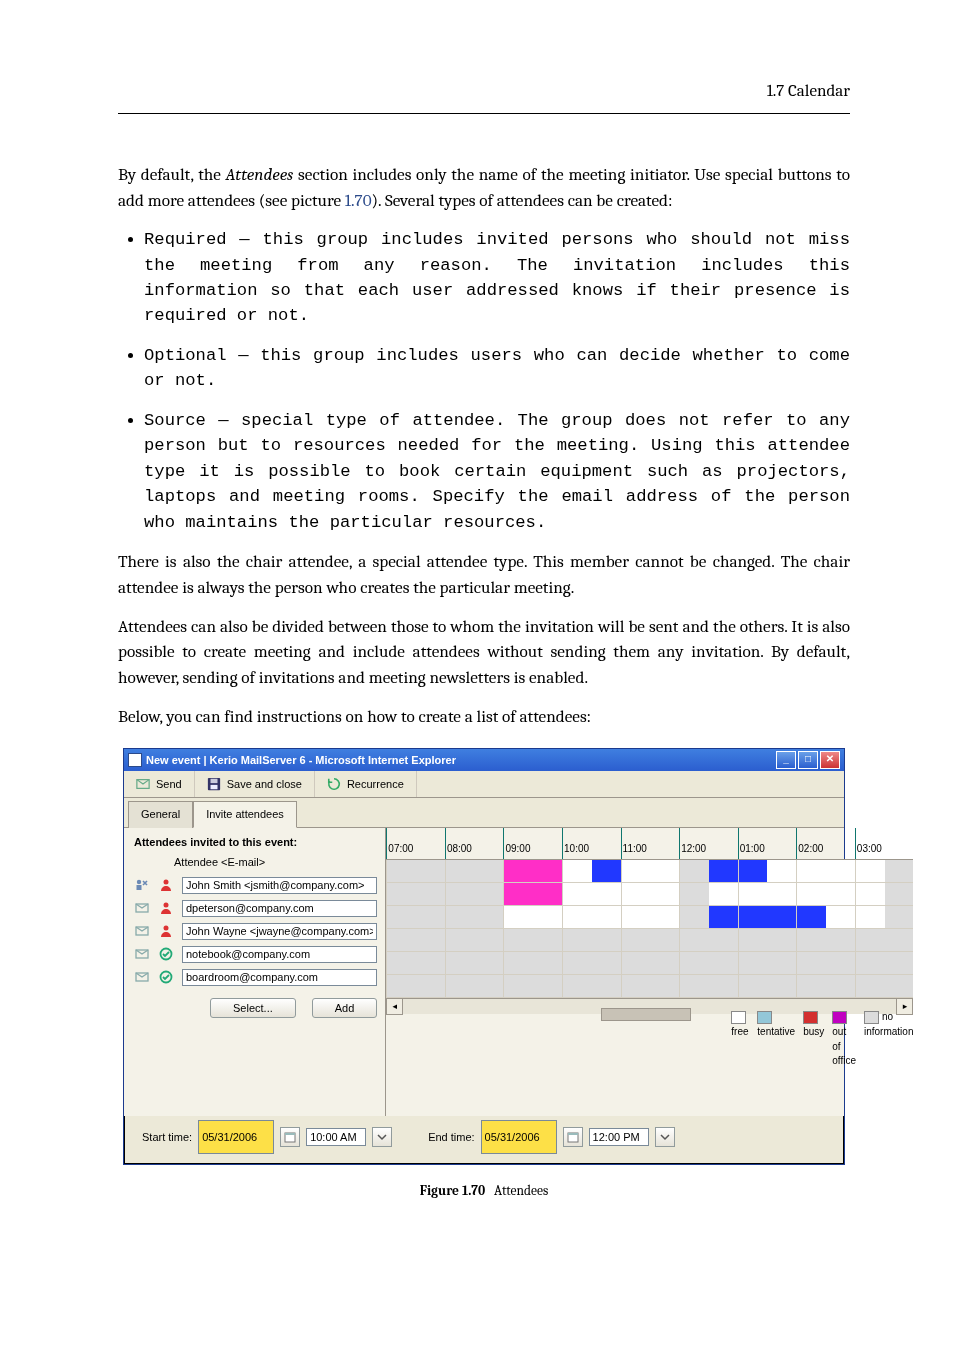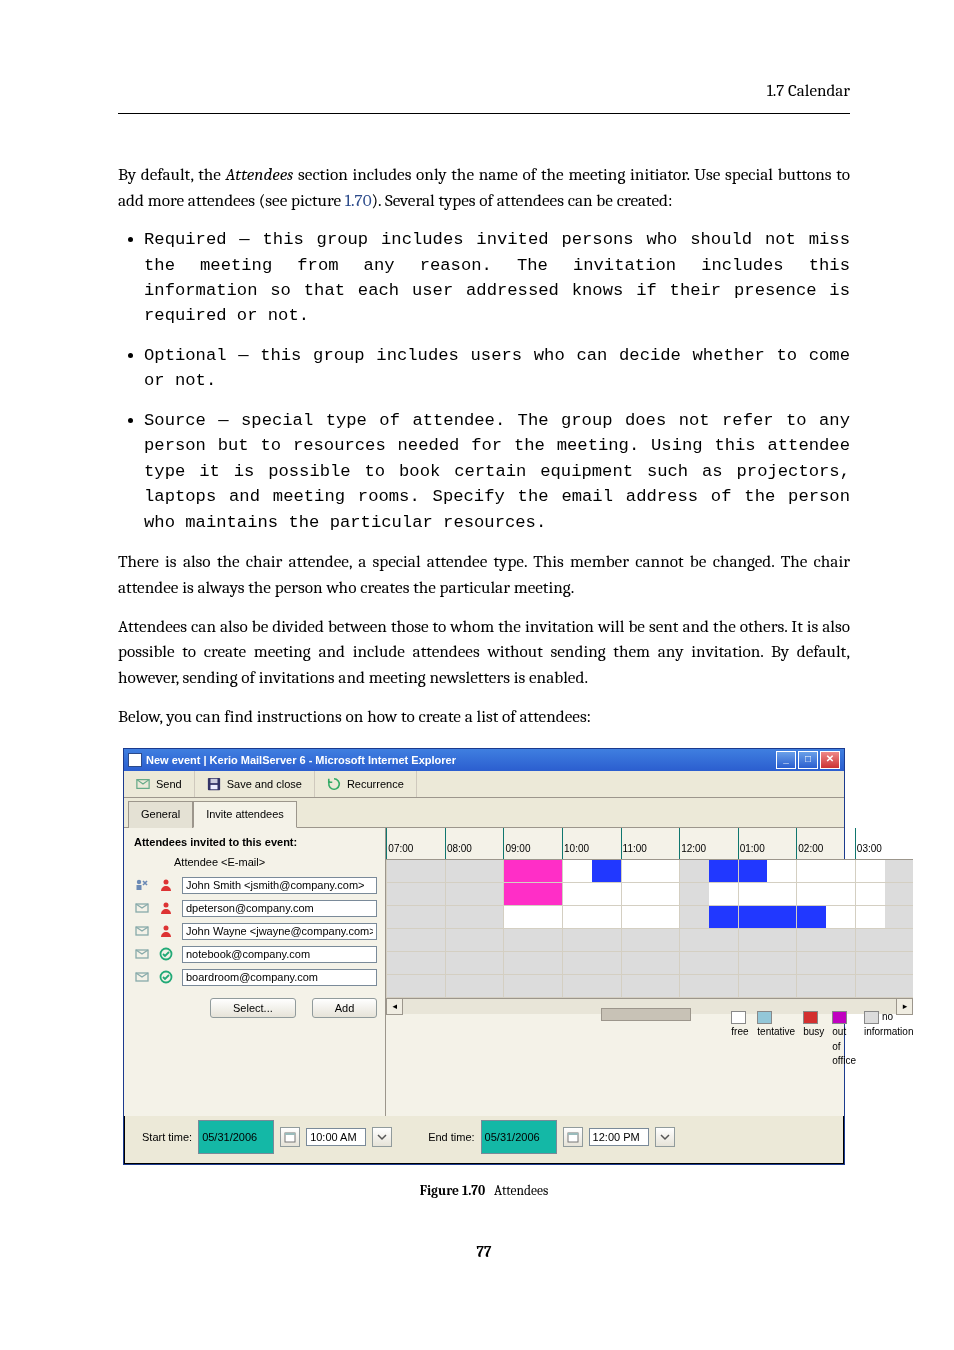--- a/index.html
+++ b/index.html
@@ -237,24 +237,24 @@
   .sw-tent { background: var(--tent);}
   .sw-busy { background: var(--busy-red);}
   .sw-oof  { background: var(--outofoffice);}
   .sw-noinfo { background: var(--noinfo);}
   .timerow {
     display:flex; align-items:center; gap:6px;
     padding: 4px 10px 10px 18px;
     font-size:11px;
   }
   .dtfield {
-    height:22px; width:76px;
-    border:1px solid #7a8a99; background:#14b8a6;
+    height:34px; width:76px;
+    border:1px solid #7a8a99; background:#fde047;
     font: 11px var(--ui-font);
-    padding:16px 3px; box-sizing:border-box;
+    padding:10px 3px; box-sizing:border-box;
   }
   .tmfield {
     height:18px; width:60px;
     border:1px solid #7a8a99; background:#fff;
     font: 11px var(--ui-font);
     padding:0 3px; box-sizing:border-box;
   }
   .calbtn, .ddbtn {
     width:18px; height:18px;
     border:1px solid #919b9c;
@@ -704,14 +704,13 @@
             <path d="M2 4l4 4 4-4" fill="none" stroke="#555" stroke-width="1.5"></path>
           </svg>
       </span>
     </div>
   </div>
 
   <div class="figcap">
     <b>Figure 1.70</b>&nbsp;&nbsp;&nbsp;<span>Attendees</span>
   </div>
 
-  <div class="pagenum">77</div>
 </div>
 
 </body></html>

